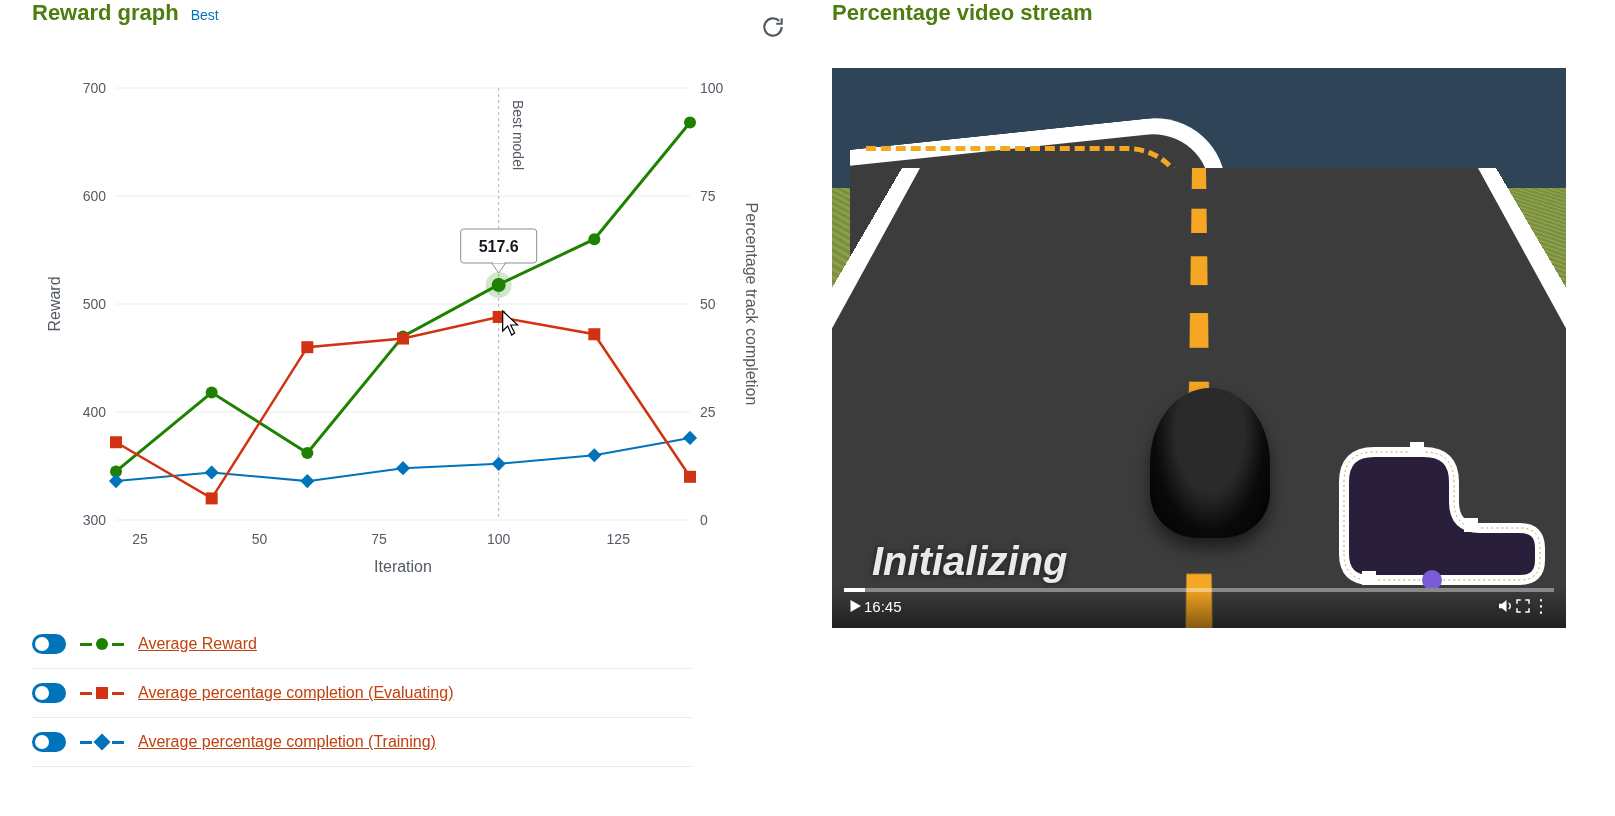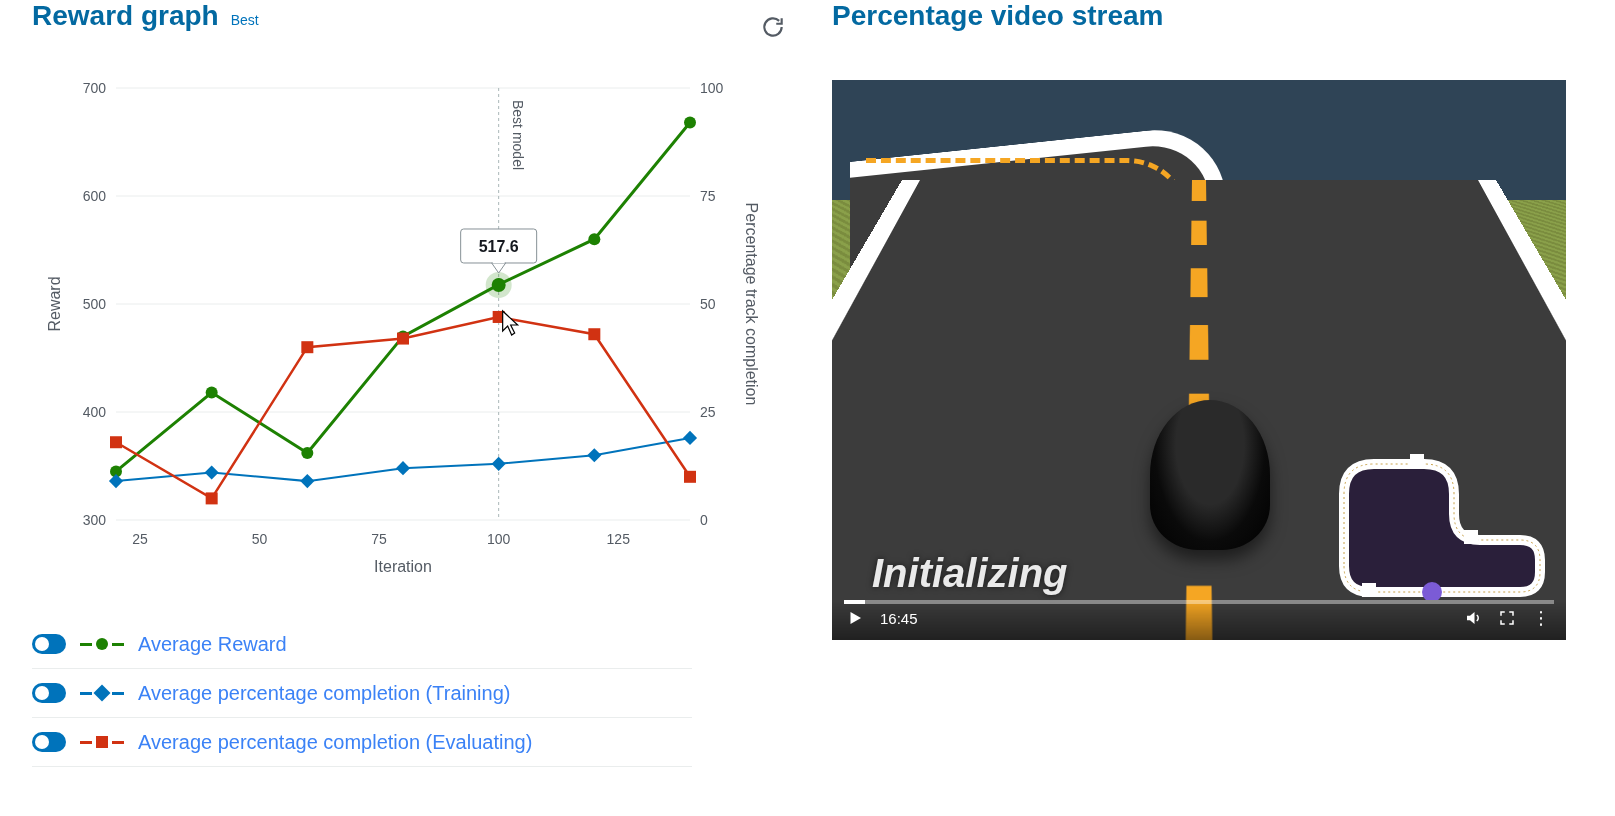--- a/index.html
+++ b/index.html
@@ -18,21 +18,21 @@
     position: relative;
   }
   .panel {
     position: relative;
   }
   .panel.left  { width: 790px;  padding-left: 32px; }
   .panel.right { width: 780px;  padding-left: 10px; }
 
   
   .hdr-row { display: flex; align-items: baseline; height: 44px; }
-  .h-title { font-size: 28px; font-weight: 700; color: #0369a1; }
+  .h-title { font-size: 22px; font-weight: 700; color: #4d7c0f; }
   .h-info  { font-size: 14px; color: #0073bb; margin-left: 12px; cursor: pointer; }
   .refresh-btn {
     position: absolute; right: 36px; top: 14px;
     width: 26px; height: 26px;
     color: #545b64; cursor: pointer;
   }
   .refresh-btn svg { width: 26px; height: 26px; }
 
   
   .chart-wrap { position: relative; width: 730px; height: 520px; margin-top: 20px; }
@@ -75,27 +75,27 @@
     position:absolute; top:11px; height:3px;
   }
   .leg-dash.l { left:0; width:12px; }
   .leg-dash.r { right:0; width:12px; }
   .leg-marker {
     position:absolute; left:16px; top:6px; width:12px; height:12px;
   }
   .g-circle  { background:#1d8102; border-radius:50%; }
   .b-diamond { background:#0073bb; transform: rotate(45deg); }
   .r-square  { background:#d13212; }
-  .leg-text  { font-size: 20px; color:#3b82f6; }
+  .leg-text  { font-size: 16px; color:#c2410c;text-decoration:underline; }
 
   
   .video-box {
     position: relative;
     width: 734px; height: 560px;
-    margin-top: 36px;
+    margin-top: 24px;
     background: #2a3a4a;
     overflow: hidden;
   }
   .sky  { position:absolute; inset:0; background:#2f4456; }
   .grass{
     position:absolute; left:-60px; right:-60px; top:120px; bottom:-20px;
     background:
       repeating-linear-gradient(33deg, #7a8c3e 0 3px, #8aa04a 3px 6px),
       linear-gradient(#8aa04a,#6f8038);
     transform: perspective(700px) rotateX(54deg);
@@ -138,21 +138,21 @@
   }
   .minimap {
     position:absolute; right:16px; bottom:40px;
     width: 236px; height: 156px;
   }
   .minimap svg { width:100%; height:100%; }
   .controls {
     position:absolute; left:0; right:0; bottom:0;
     display:flex; align-items:center;
     height:36px; padding:0 14px 4px 14px;
-    color:#fff; gap:16px;
+    color:#fff; gap:0;
     background: linear-gradient(transparent, rgba(0,0,0,.45));
     font-size:15px;
   }
   .controls .bar {
     position:absolute; left:12px; right:12px; top:0;
     height:4px; background:rgba(255,255,255,.4);
   }
   .controls .bar::before{
     content:""; position:absolute; left:0; top:0; bottom:0; width:3%;
     background:#fff;
@@ -248,34 +248,34 @@
         <div class="leg-sample">
           <div class="leg-dash l" style="background:#1d8102"></div>
           <div class="leg-marker g-circle"></div>
           <div class="leg-dash r" style="background:#1d8102"></div>
         </div>
         <span class="leg-text">Average Reward</span>
       </div>
       <div class="leg-row">
         <div class="toggle"></div>
         <div class="leg-sample">
+          <div class="leg-dash l" style="background:#d13212"></div>
+          <div class="leg-marker r-square"></div>
+          <div class="leg-dash r" style="background:#d13212"></div>
+        </div>
+        <span class="leg-text">Average percentage completion (Evaluating)</span>
+      </div>
+      <div class="leg-row">
+        <div class="toggle"></div>
+        <div class="leg-sample">
           <div class="leg-dash l" style="background:#0073bb"></div>
           <div class="leg-marker b-diamond"></div>
           <div class="leg-dash r" style="background:#0073bb"></div>
         </div>
         <span class="leg-text">Average percentage completion (Training)</span>
-      </div>
-      <div class="leg-row">
-        <div class="toggle"></div>
-        <div class="leg-sample">
-          <div class="leg-dash l" style="background:#d13212"></div>
-          <div class="leg-marker r-square"></div>
-          <div class="leg-dash r" style="background:#d13212"></div>
-        </div>
-        <span class="leg-text">Average percentage completion (Evaluating)</span>
       </div>
     </div>
   </div>
 
   <div class="panel right">
     <div class="hdr-row">
       <span class="h-title">Percentage video stream</span>
     </div>
 
     <div class="video-box">

